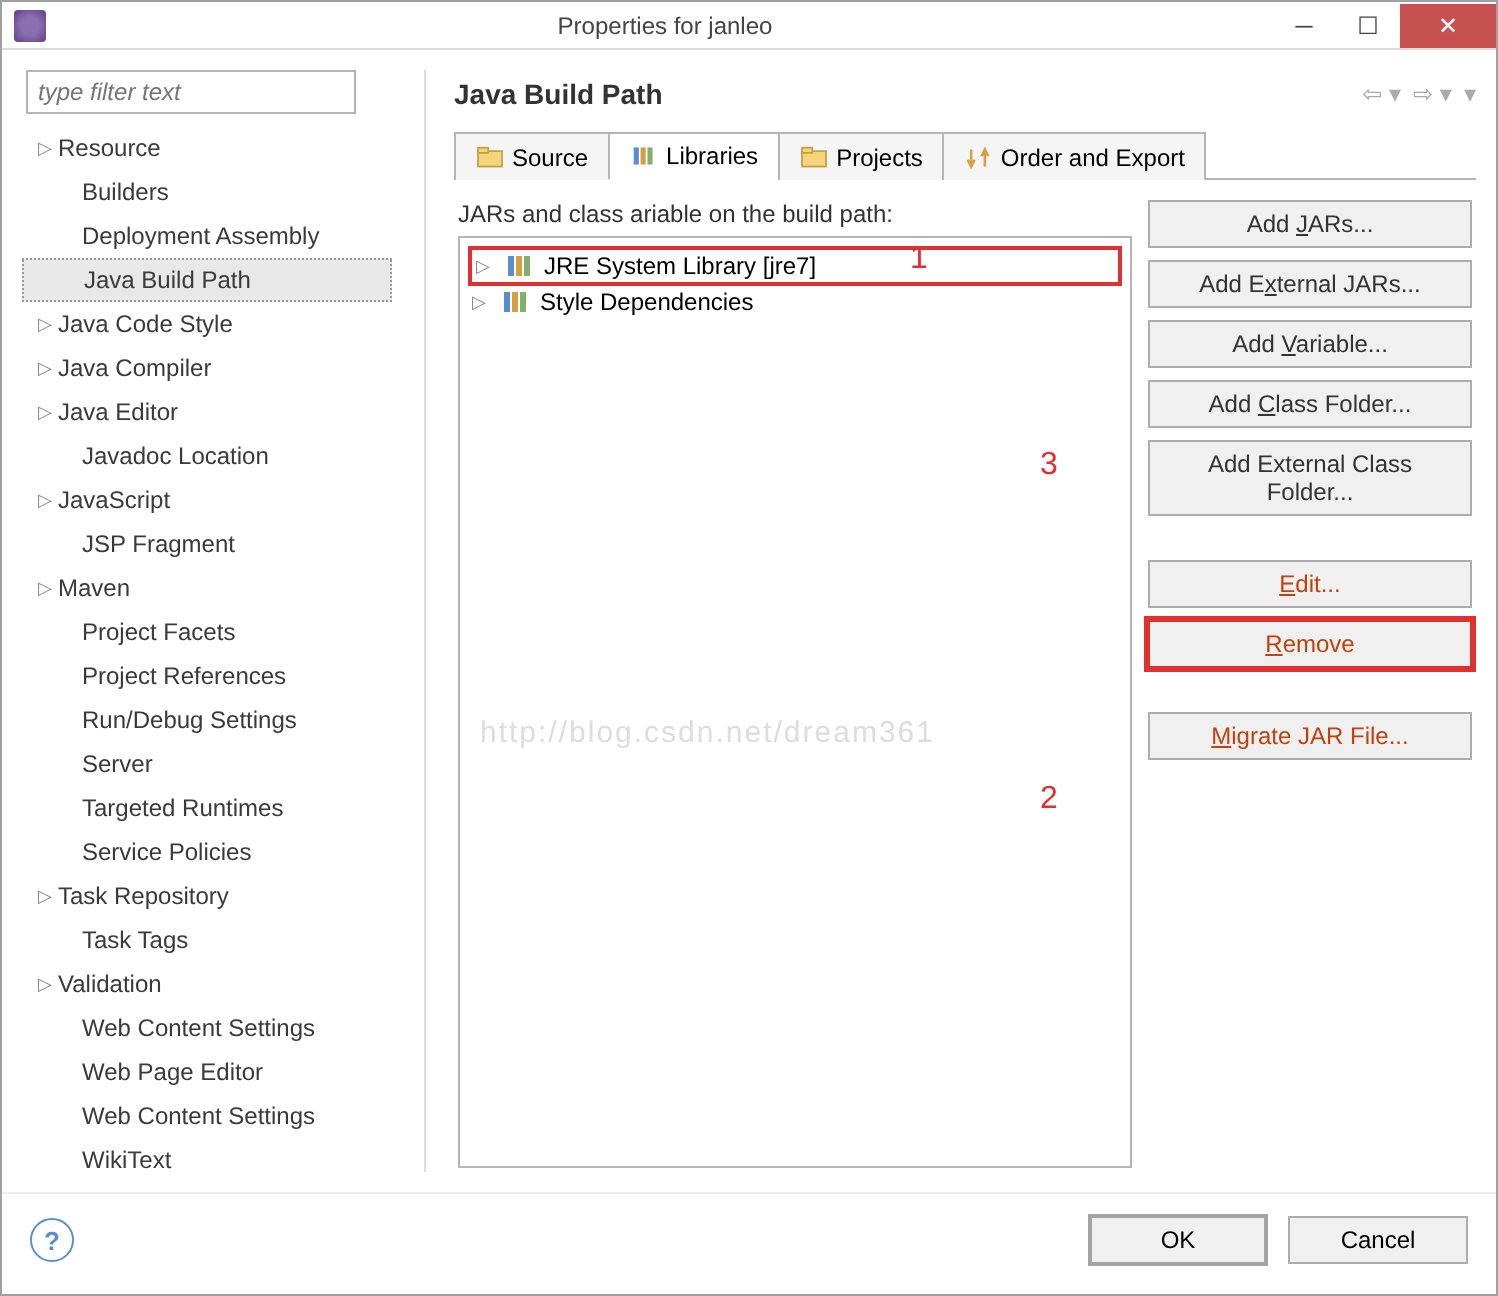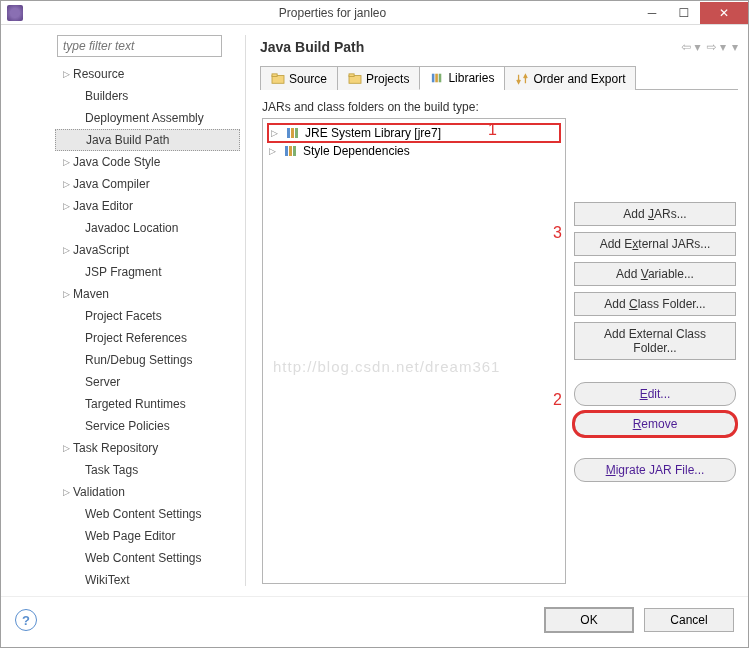--- a/index.html
+++ b/index.html
@@ -3,21 +3,21 @@
 <meta charset="utf-8">
 <style>
 * { box-sizing: border-box; margin: 0; padding: 0; font-family: "Segoe UI", Tahoma, sans-serif; font-size: 12px; }
 body { background: #fff; width: 749px; height: 648px; border: 1px solid #a0a0a0; display: flex; flex-direction: column; }
 .titlebar { height: 24px; background: #fff; display: flex; align-items: center; border-bottom: 1px solid #ddd; }
 .title-icon { width: 16px; height: 16px; margin: 0 6px; background: radial-gradient(circle, #8a6fb3 40%, #5a3f83 100%); border-radius: 2px; }
 .title-text { flex: 1; text-align: center; color: #444; }
 .win-btns { display: flex; }
 .win-btn { width: 32px; height: 22px; display: flex; align-items: center; justify-content: center; color: #444; }
 .win-btn.close { background: #c75050; color: #fff; width: 48px; }
-.content { flex: 1; display: flex; padding: 10px; gap: 5px; overflow: hidden; margin-left: 44px; }
+.content { flex: 1; display: flex; padding: 10px; gap: 16px; overflow: hidden; }
 .left-pane { width: 185px; display: flex; flex-direction: column; }
 .filter-input { border: 1px solid #b5b5b5; padding: 3px 5px; color: #999; margin-bottom: 4px; font-style: italic; width: 165px; margin-left: 2px; }
 .tree { flex: 1; overflow: auto; padding: 2px 0; }
 .tree-item { display: flex; align-items: center; padding: 2px 0 2px 8px; color: #3a3a3a; line-height: 18px; white-space: nowrap; }
 .tree-item .arrow { width: 10px; color: #888; font-size: 9px; }
 .tree-item.child { padding-left: 30px; }
 .tree-item.child .arrow { width: 0; }
 .tree-item.selected { background: #e8e8e8; border: 1px dotted #999; padding-top: 1px; padding-bottom: 1px; }
 .right-pane { flex: 1; display: flex; flex-direction: column; border-left: 1px solid #ddd; padding-left: 14px; }
 .page-header { display: flex; align-items: center; padding: 4px 0 10px 0; }
@@ -28,23 +28,23 @@
 .tab.active { background: #fff; border-bottom: 1px solid #fff; }
 .tab-icon { width: 14px; height: 12px; }
 .tab-body { flex: 1; display: flex; gap: 8px; padding: 10px 2px 2px 2px; overflow: hidden; }
 .lib-area { flex: 1; display: flex; flex-direction: column; }
 .lib-label { margin-bottom: 4px; color: #333; }
 .lib-tree { flex: 1; border: 1px solid #b5b5b5; padding: 4px; position: relative; }
 .lib-row { display: flex; align-items: center; gap: 4px; padding: 1px 2px; }
 .lib-row .arrow { width: 10px; color: #888; font-size: 9px; }
 .lib-row.hl { border: 2px solid #e03030; }
 .jar-icon { width: 16px; height: 14px; }
-.btn-col { width: 162px; display: flex; flex-direction: column; gap: 6px; justify-content: center; }
+.btn-col { width: 162px; display: flex; flex-direction: column; gap: 6px; }
 .btn { border: 1px solid #adadad; background: #f0f0f0; padding: 4px 6px; text-align: center; color: #333; position: relative; }
-.btn.disabled { color: #4c1d95; border-radius: 11px; }
+.btn.disabled { color: #c2410c; }
 .btn.hl { outline: 3px solid #e03030; outline-offset: -1px; }
 .btn u { text-decoration: underline; }
 .btn-gap { height: 10px; }
 .anno { position: absolute; color: #e03030; font-size: 16px; font-weight: normal; }
 .watermark { position: absolute; top: 239px; left: 10px; color: #ddd; font-size: 15px; letter-spacing: 1px; pointer-events: none; }
 .bottom-bar { display: flex; align-items: center; padding: 10px 14px 14px 14px; gap: 10px; border-top: 1px solid #eee; }
 .help-icon { width: 22px; height: 22px; border: 1.5px solid #5a8fcf; border-radius: 50%; display: flex; align-items: center; justify-content: center; color: #5a8fcf; font-weight: bold; font-size: 13px; }
 .spacer { flex: 1; }
 .ok-btn, .cancel-btn { border: 1px solid #adadad; background: #f0f0f0; padding: 4px 0; width: 90px; text-align: center; }
 .ok-btn { border: 2px solid #a3a3a3; }
@@ -177,46 +177,46 @@
     </div>
 
     <div class="tabs">
       <div class="tab">
         <svg class="tab-icon" viewBox="0 0 16 14">
             <rect x="1" y="3" width="14" height="9" fill="#f4d47c" stroke="#c0a040"></rect>
             <rect x="1" y="1" width="6" height="3" fill="#f4d47c" stroke="#c0a040"></rect>
           </svg>
         <span>Source</span>
       </div>
-      <div class="tab">
-        <svg class="tab-icon" viewBox="0 0 16 14">
-            <rect x="1" y="3" width="14" height="9" fill="#f4d47c" stroke="#c0a040"></rect>
-            <rect x="1" y="1" width="6" height="3" fill="#f4d47c" stroke="#c0a040"></rect>
-          </svg>
-        <span>Projects</span>
-      </div>
       <div class="tab active">
         <svg class="tab-icon" viewBox="0 0 16 14">
             <rect x="2" y="2" width="3" height="10" fill="#5a8fcf"></rect>
             <rect x="6" y="2" width="3" height="10" fill="#d4a040"></rect>
             <rect x="10" y="2" width="3" height="10" fill="#7fb070"></rect>
           </svg>
         <span>Libraries</span>
       </div>
       <div class="tab">
         <svg class="tab-icon" viewBox="0 0 16 14">
+            <rect x="1" y="3" width="14" height="9" fill="#f4d47c" stroke="#c0a040"></rect>
+            <rect x="1" y="1" width="6" height="3" fill="#f4d47c" stroke="#c0a040"></rect>
+          </svg>
+        <span>Projects</span>
+      </div>
+      <div class="tab">
+        <svg class="tab-icon" viewBox="0 0 16 14">
             <path d="M4 2 L4 10 M2 8 L4 12 L6 8 M12 12 L12 4 M10 6 L12 2 L14 6" stroke="#d4a040" fill="none" stroke-width="1.5"></path>
           </svg>
         <span>Order and Export</span>
       </div>
     </div>
 
     <div class="tab-body">
       <div class="lib-area">
-        <div class="lib-label">JARs and class folders on the build type:</div>
+        <div class="lib-label">JARs and class ariable on the build path:</div>
         <div class="lib-tree">
           <div class="lib-row hl">
             <span class="arrow">▷</span>
             <svg class="jar-icon" viewBox="0 0 16 14">
                 <rect x="2" y="2" width="3" height="10" fill="#5a8fcf"></rect>
                 <rect x="6" y="2" width="3" height="10" fill="#d4a040"></rect>
                 <rect x="10" y="2" width="3" height="10" fill="#7fb070"></rect>
               </svg>
             <span>JRE System Library [jre7]</span>
           </div>

